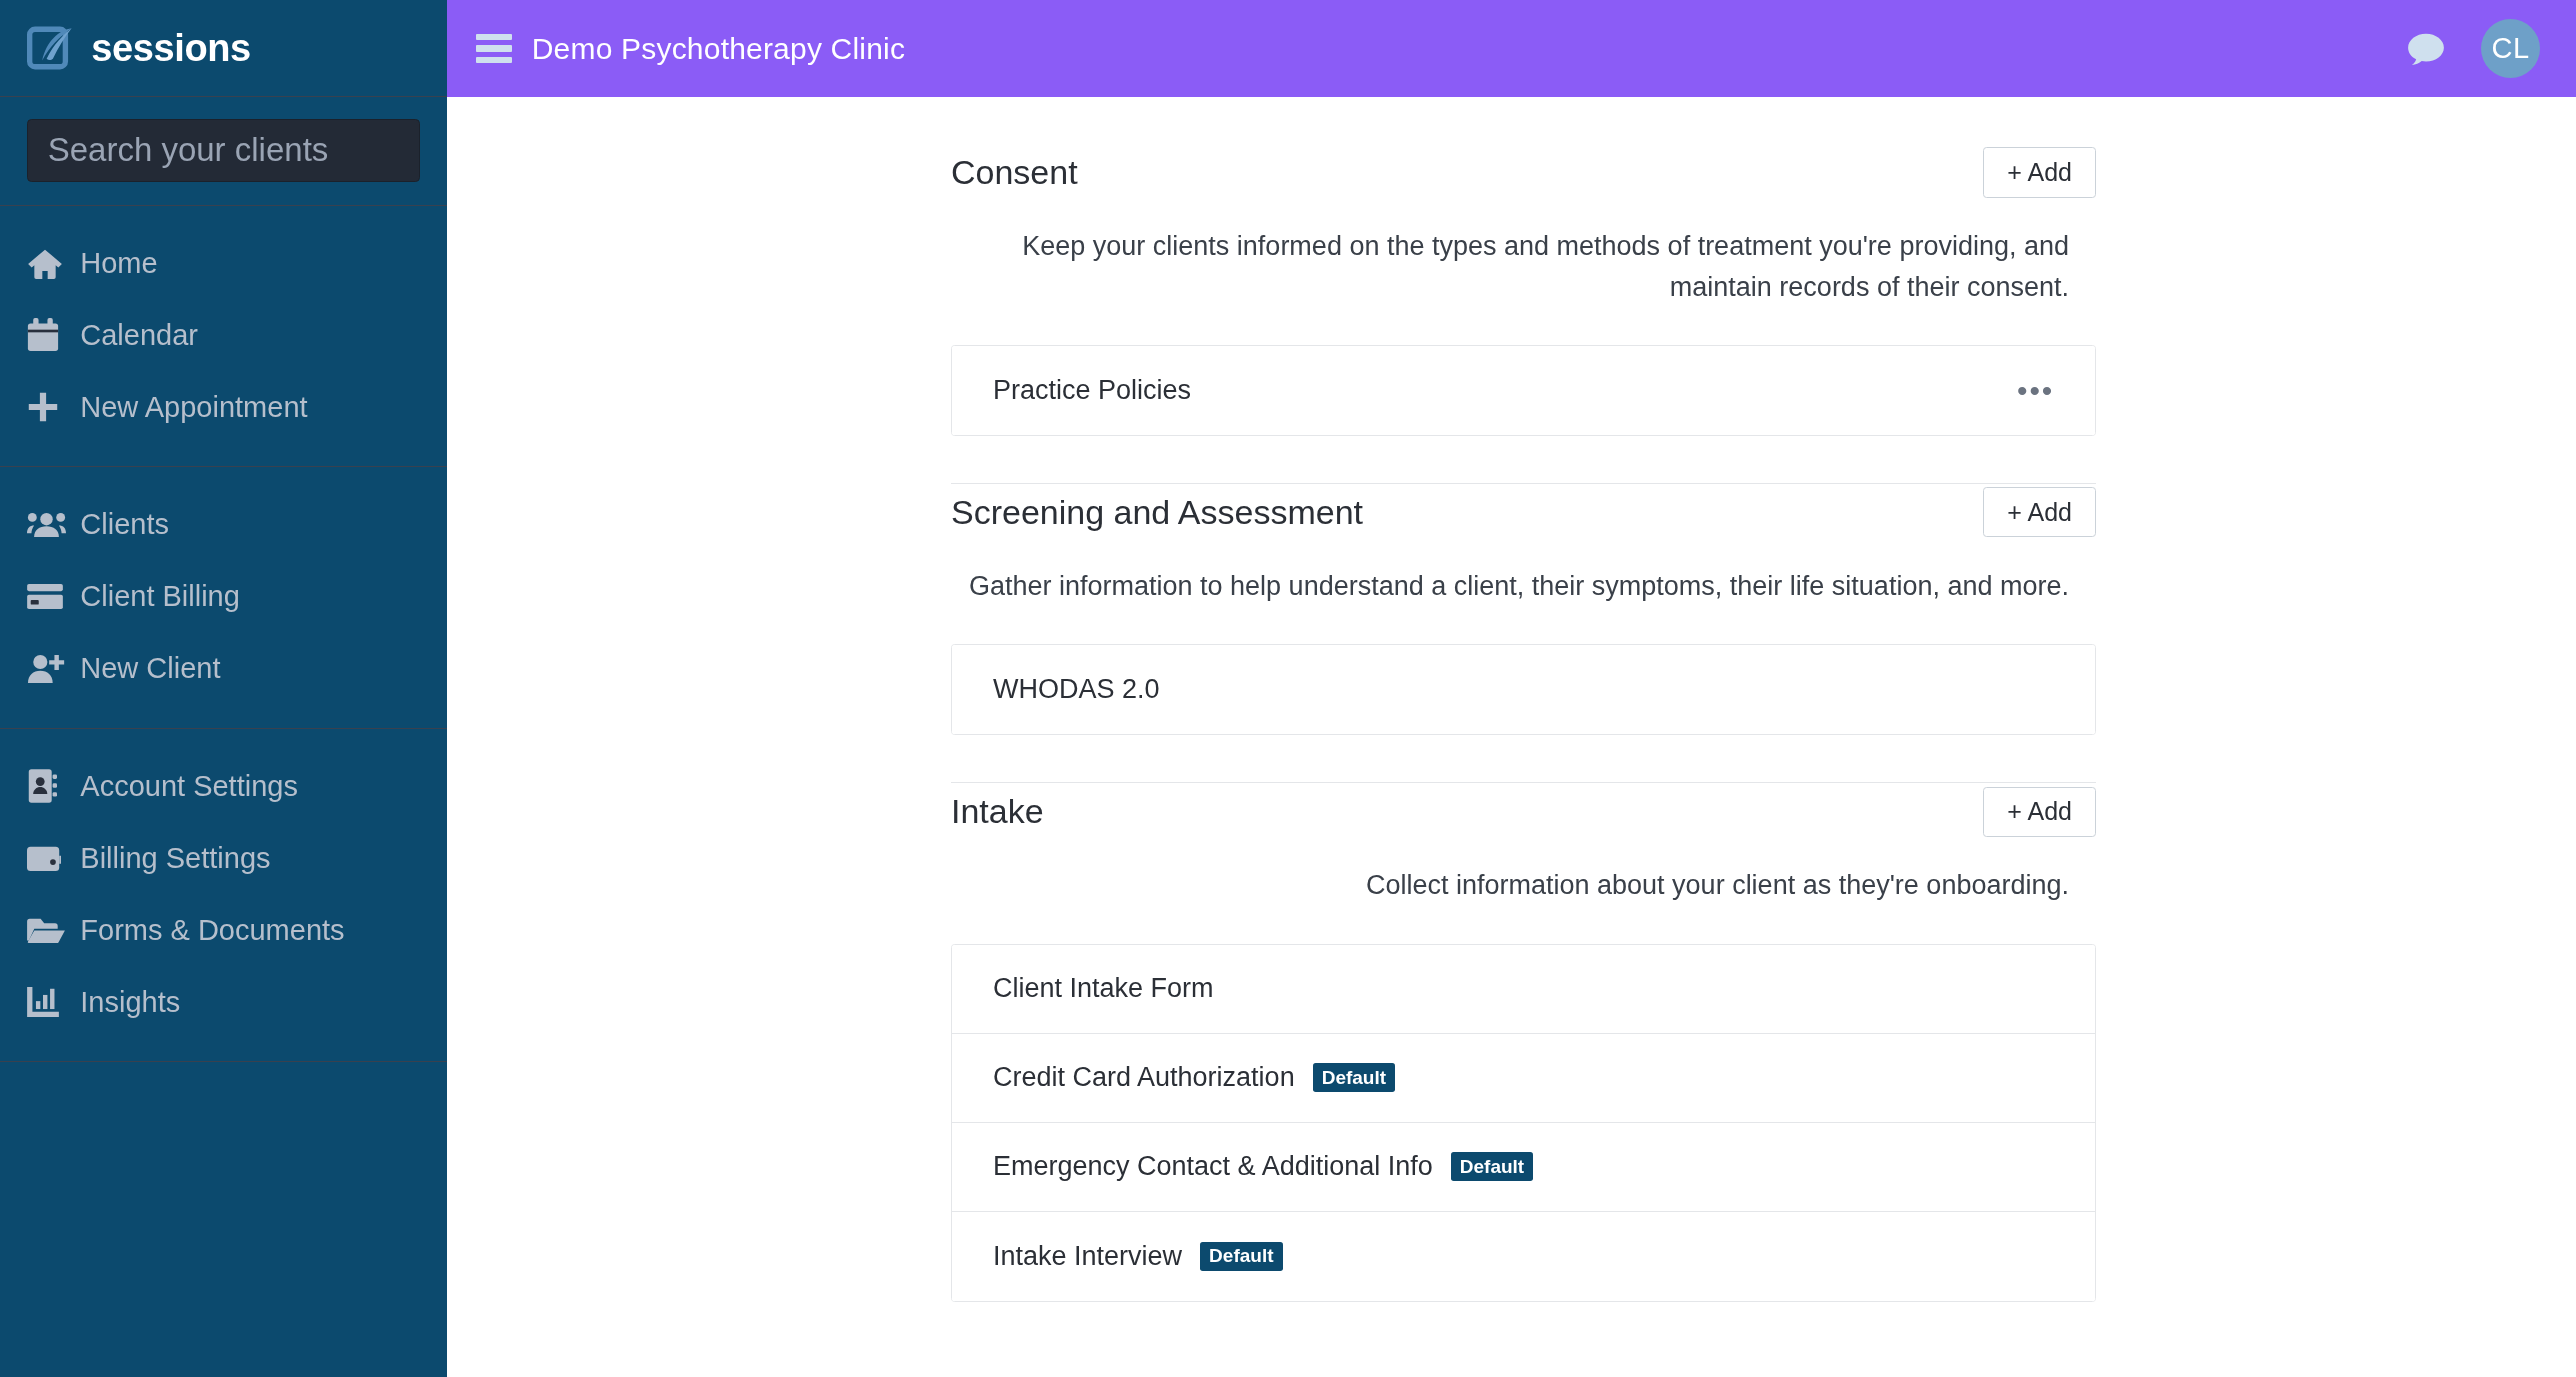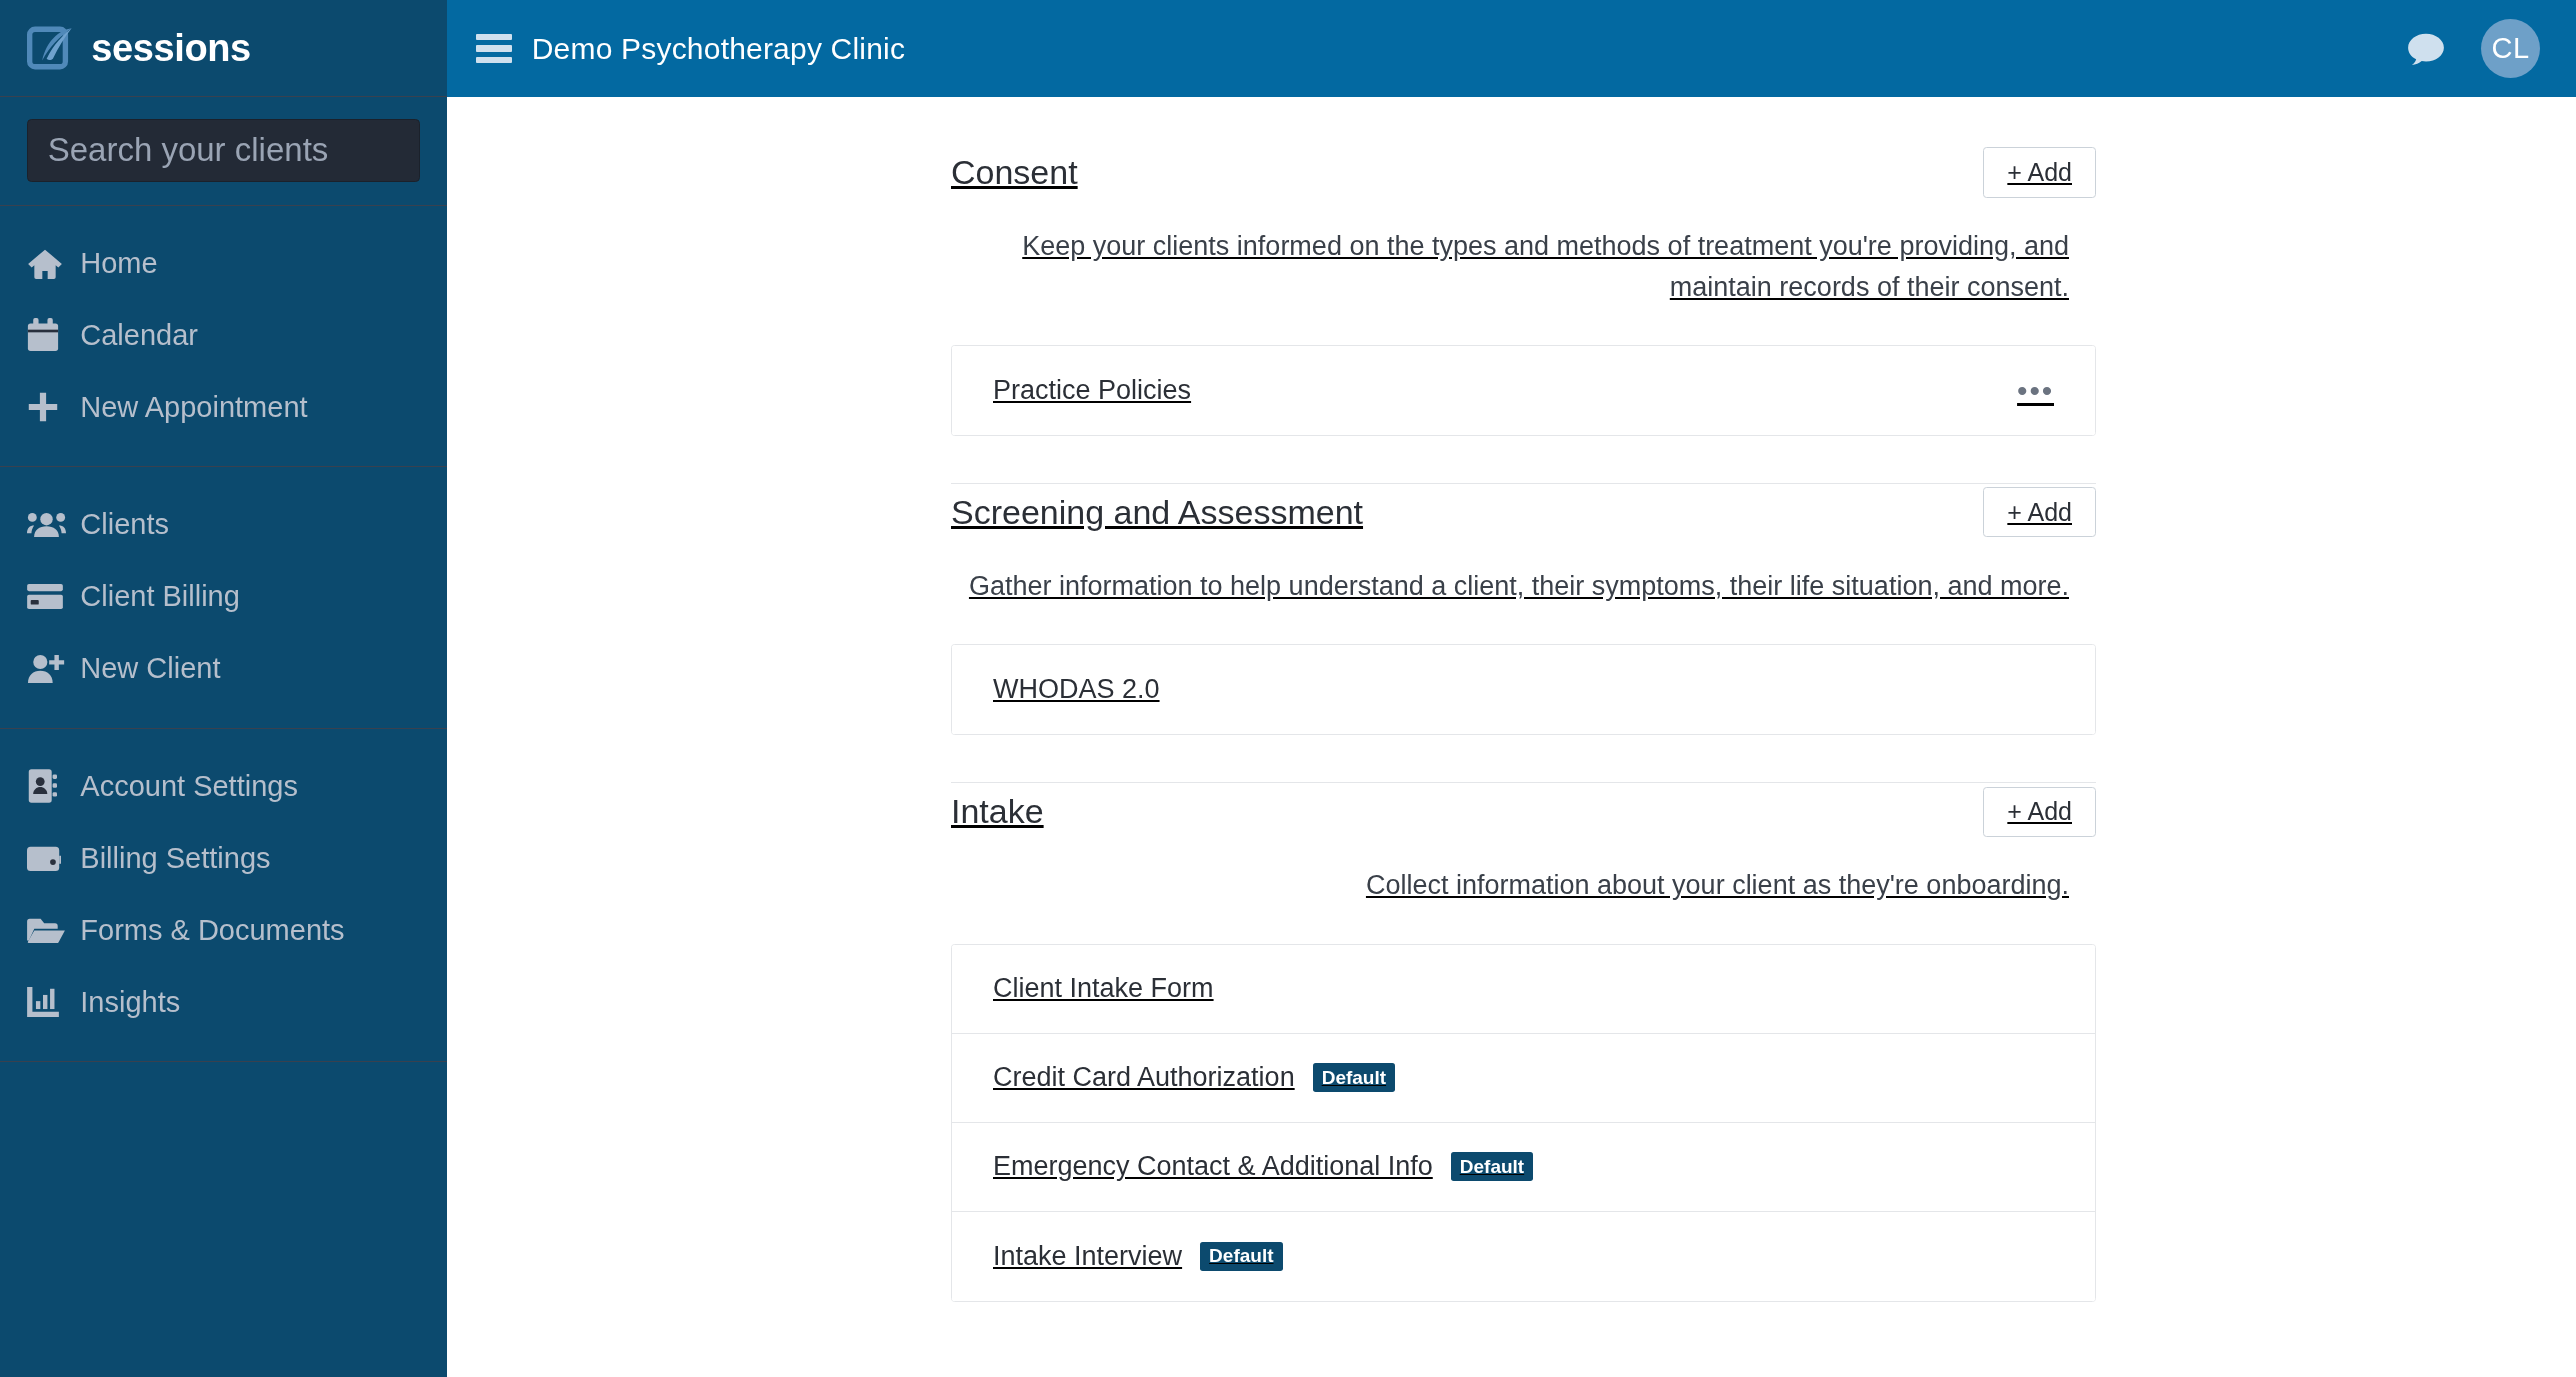--- a/index.html
+++ b/index.html
@@ -60,21 +60,21 @@
     display:flex; align-items:center; justify-content:flex-start;
     fill:#b6bfcc;
   }
   .nav-icon svg { display:block; }
   .nav-label { line-height:1; }
 
   
   .main { flex:1; height:1377px; display:flex; flex-direction:column; overflow:hidden; }
   .topbar {
     height:97px; min-height:97px;
-    background:#0369a1;
+    background:#8b5cf6;
     display:flex; align-items:center;
     padding:0 36px 0 29px;
   }
   .hamburger {
     width:36px; height:30px;
     display:flex; flex-direction:column; justify-content:space-between;
     margin-right:19.7px; cursor:pointer;
   }
   .hamburger span { display:block; height:6.3px; background:#cfe0ee; border-radius:0.9px; }
   .topbar-title {
@@ -91,21 +91,20 @@
   }
 
   .content {
     flex:1; overflow:hidden; background:#ffffff;
     display:flex; justify-content:flex-start;
   }
   .content-col {
     width:1145px;
     margin-left:504px;
     padding-top:47px;
-    text-decoration:underline;
   }
 
   .section { padding-bottom:0; }
   .section-divider {
     height:0.9px; background:#e4e6e9;
     margin:47px 0 0 0;
   }
   .section-head {
     display:flex; align-items:center; justify-content:space-between;
     min-height:57px;

